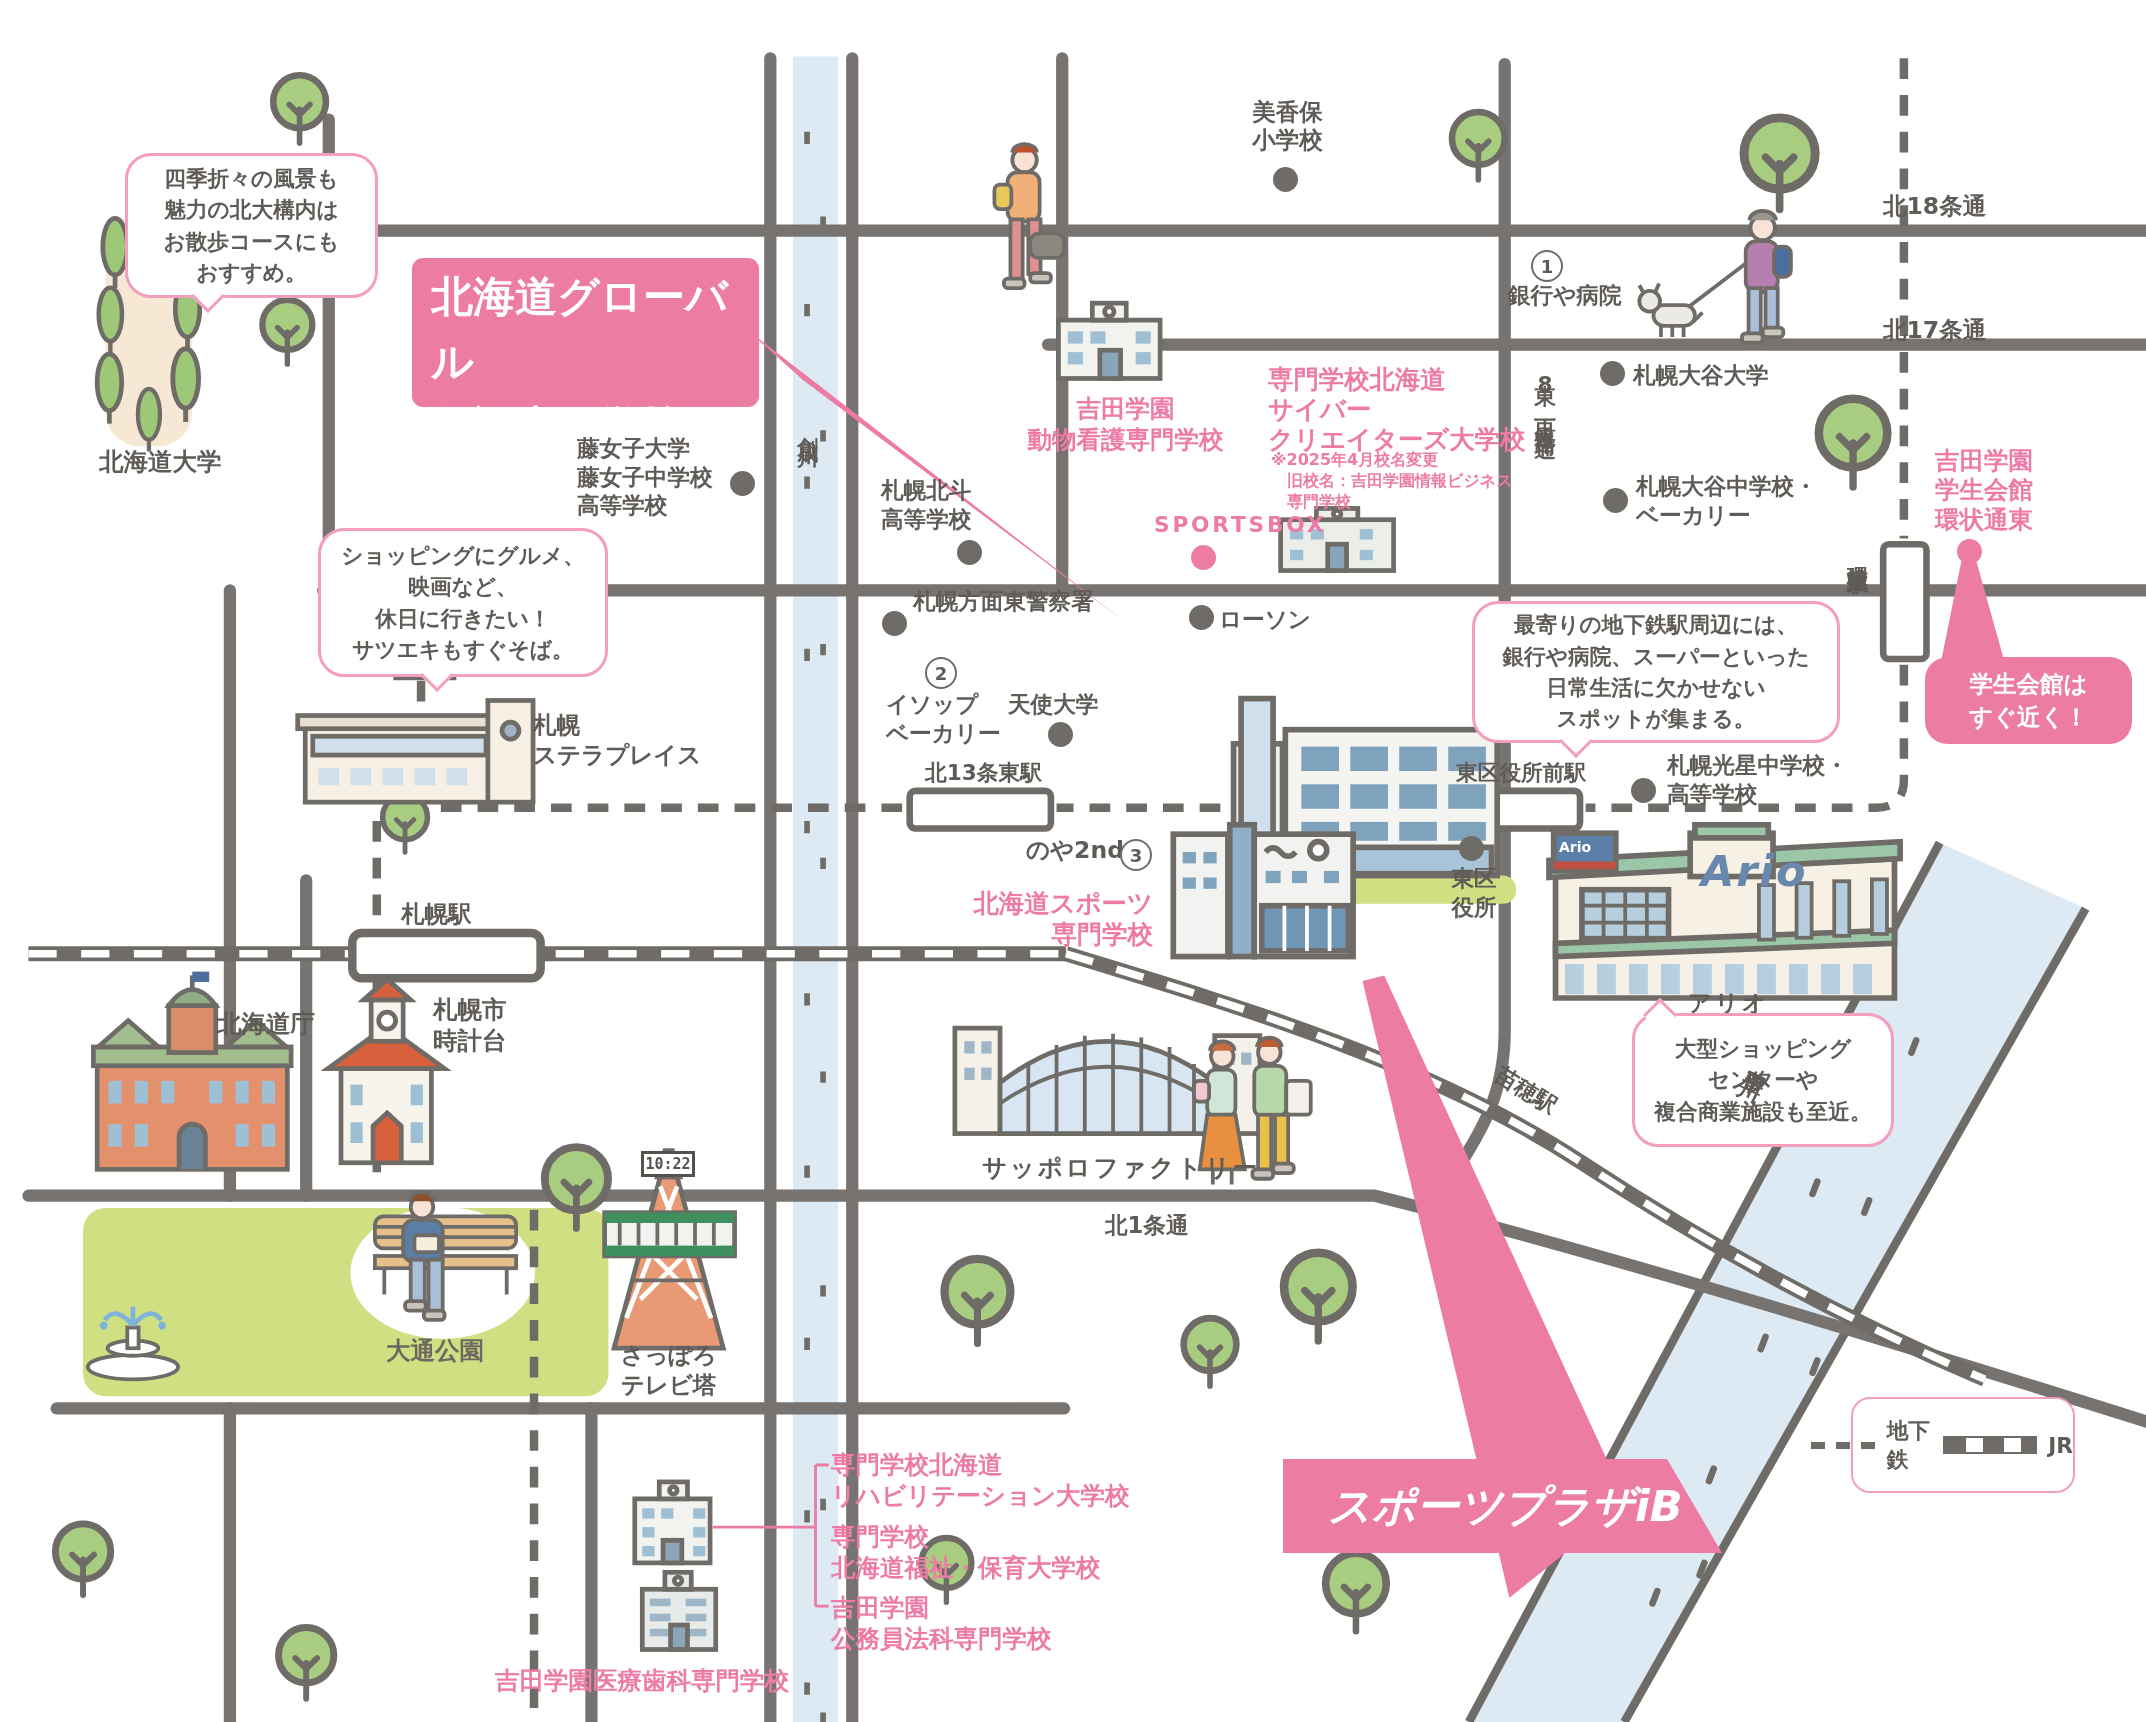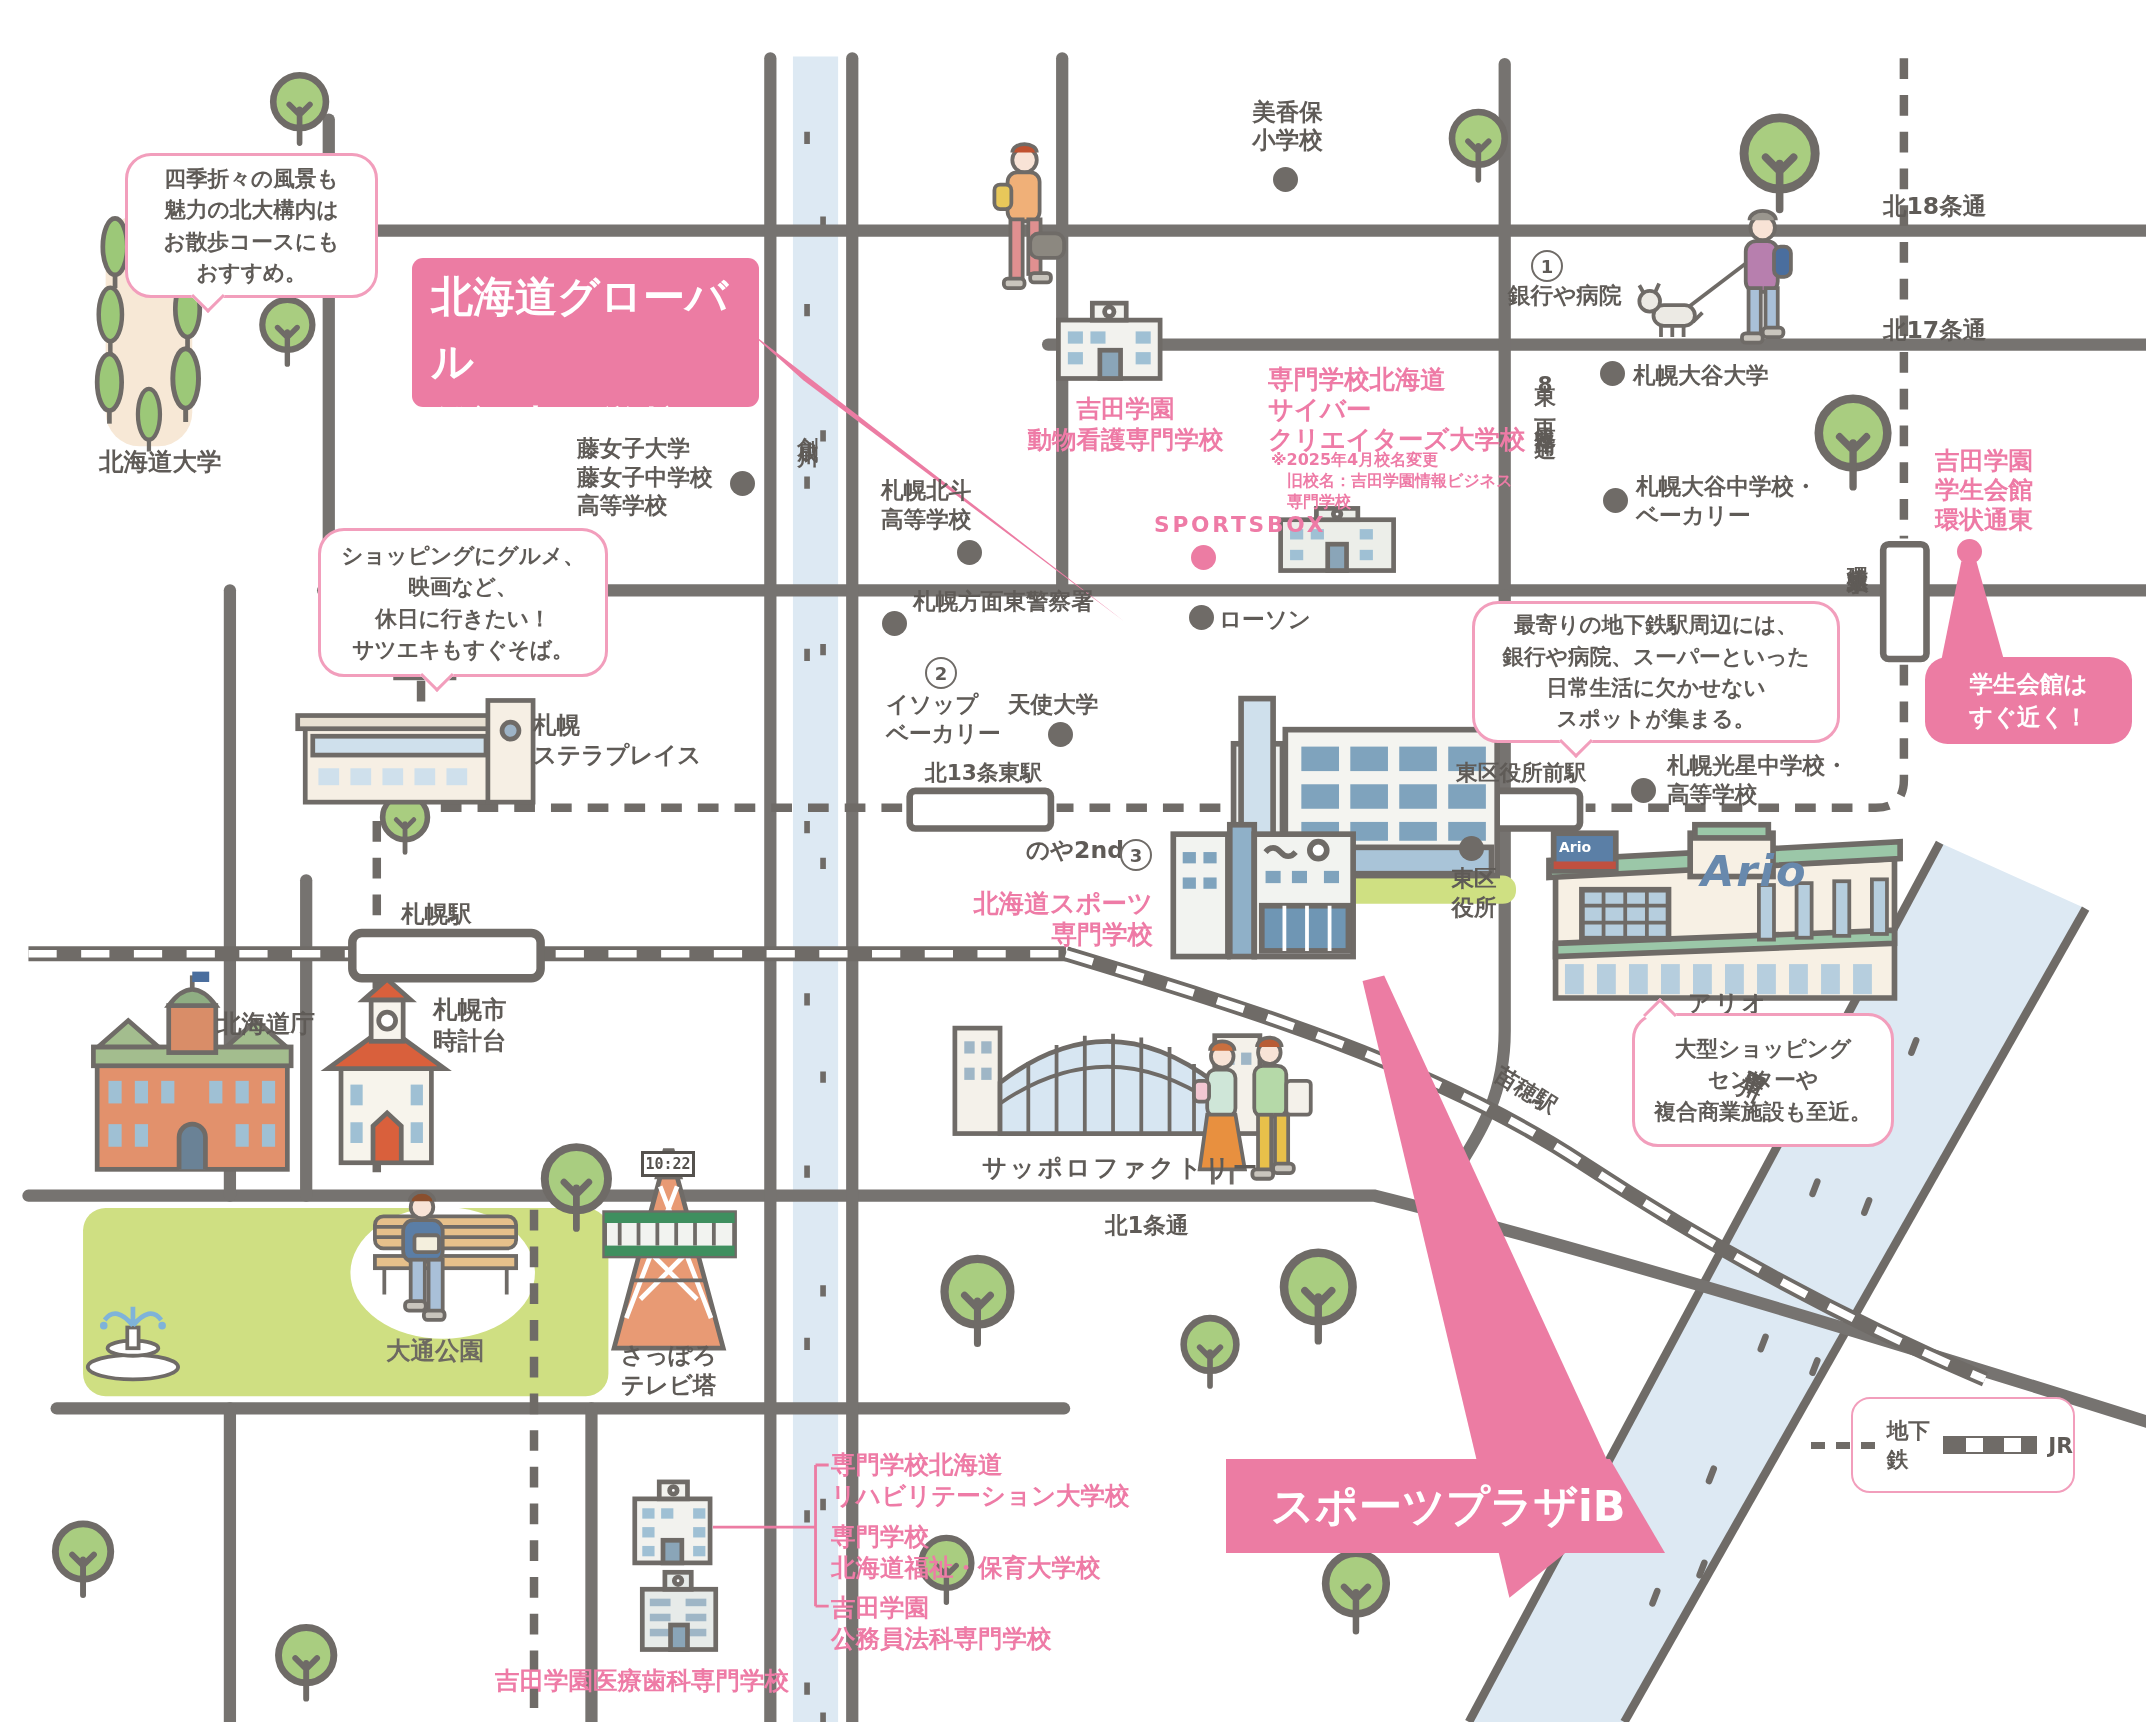--- a/index.html
+++ b/index.html
@@ -572,21 +572,21 @@
 
 <div class="lbl" style="left:386px;top:1335px;font-size:24.5px;color:#6d6961;">大通公園</div>
 <div class="clockbox">
       <span>10:22</span>
     </div>
 <div class="lbl ctr" style="left:614px;top:1341px;width:109px;font-size:23.5px;">さっぽろ
 テレビ塔</div>
 
 <div class="lbl vtext" style="left:1753px;top:1055px;height:132px;font-size:22.6px;transform:rotate(26deg);transform-origin:center top;">豊平川</div>
 
-<div class="banner" style="left:1226px;top:1459px;width:439px;height:94px;clip-path:polygon(0 0, 384px 0, 100% 100%, 0 100%);">
+<div class="banner" style="left:1283px;top:1459px;width:439px;height:94px;clip-path:polygon(0 0, 384px 0, 100% 100%, 0 100%);font-style:italic;">
   <span class="btxt" style="display:block;font-size:43px;line-height:94px;padding-left:45px;">スポーツプラザiB</span>
 </div>
 
 <div class="legend">
   <div class="legrow">
     <span class="dashSample"></span>
     <span>地下鉄</span>
   </div>
   <div class="legrow">
     <span class="jrSample"></span>

